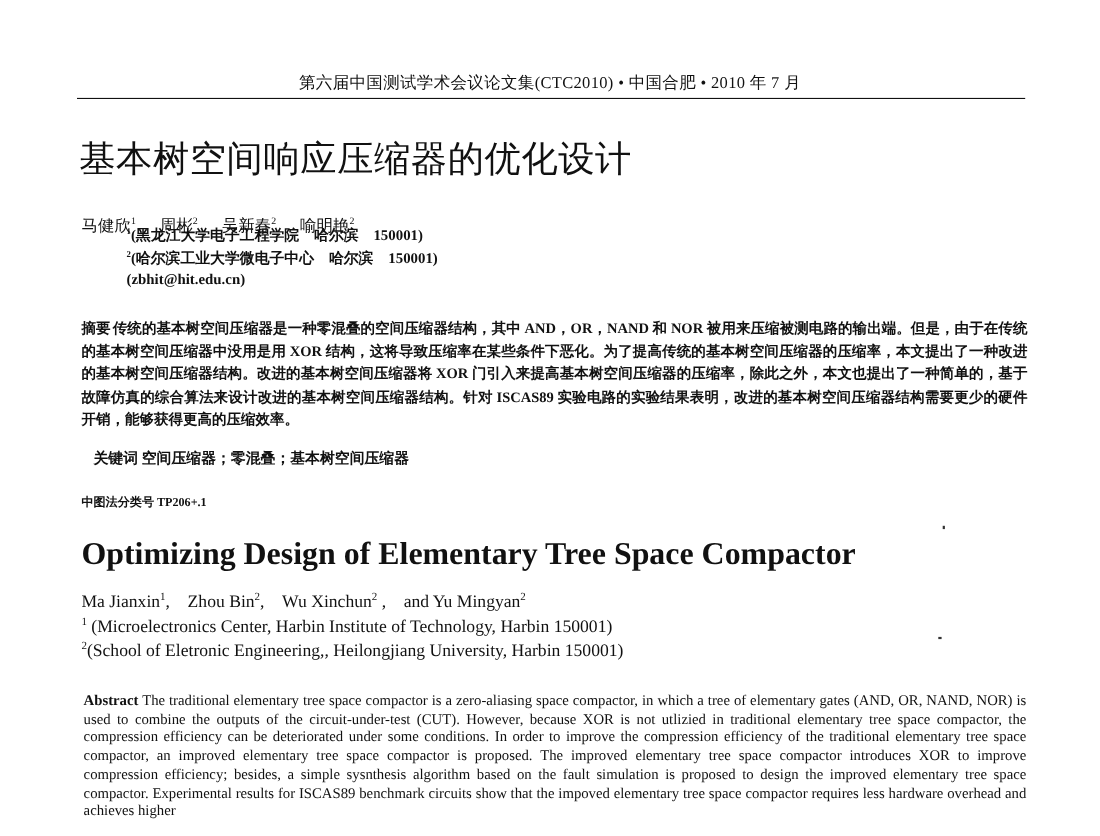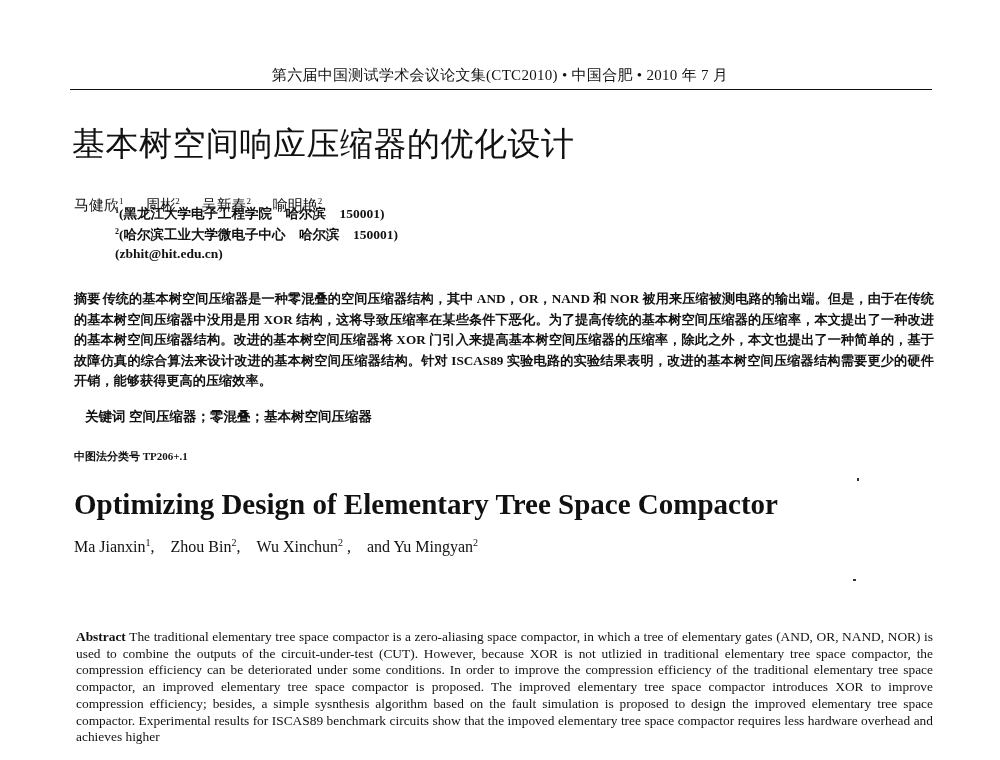--- a/index.html
+++ b/index.html
@@ -84,20 +84,22 @@
   </div>
 
   <div class="speck" style="left:857px; top:478px"></div>
 
   <div class="en-title">Optimizing Design of Elementary Tree Space Compactor</div>
 
   <div class="en-authors">
     <span>Ma Jianxin</span><sup>1</sup><span>,　</span><span>Zhou Bin</span><sup>2</sup><span>,　</span><span>Wu Xinchun</span><sup>2</sup><span> ,　</span><span>and Yu Mingyan</span><sup>2</sup>
   </div>
 
+  <div class="en-aff" style="top:560px"><sup>1</sup><span> (Microelectronics Center, Harbin Institute of Technology, Harbin 150001)</span></div>
+  <div class="en-aff" style="top:582px"><sup>2</sup><span>(School of Eletronic Engineering,, Heilongjiang University, Harbin 150001)</span></div>
 
   <div class="speck" style="left:853px; top:579px; width:3px; height:2px"></div>
 
   <div class="abstract-en">
     <span class="label">Abstract</span> <span>The traditional elementary tree space compactor is a zero-aliasing space compactor, in which a tree of elementary gates (AND, OR, NAND, NOR) is used to combine the outputs of the circuit-under-test (CUT). However, because XOR is not utlizied in traditional elementary tree space compactor, the compression efficiency can be deteriorated under some conditions. In order to improve the compression efficiency of the traditional elementary tree space compactor, an improved elementary tree space compactor is proposed. The improved elementary tree space compactor introduces XOR to improve compression efficiency; besides, a simple sysnthesis algorithm based on the fault simulation is proposed to design the improved elementary tree space compactor. Experimental results for ISCAS89 benchmark circuits show that the impoved elementary tree space compactor requires less hardware overhead and achieves higher</span>
   </div>
 
 </div>
 
 </body></html>

